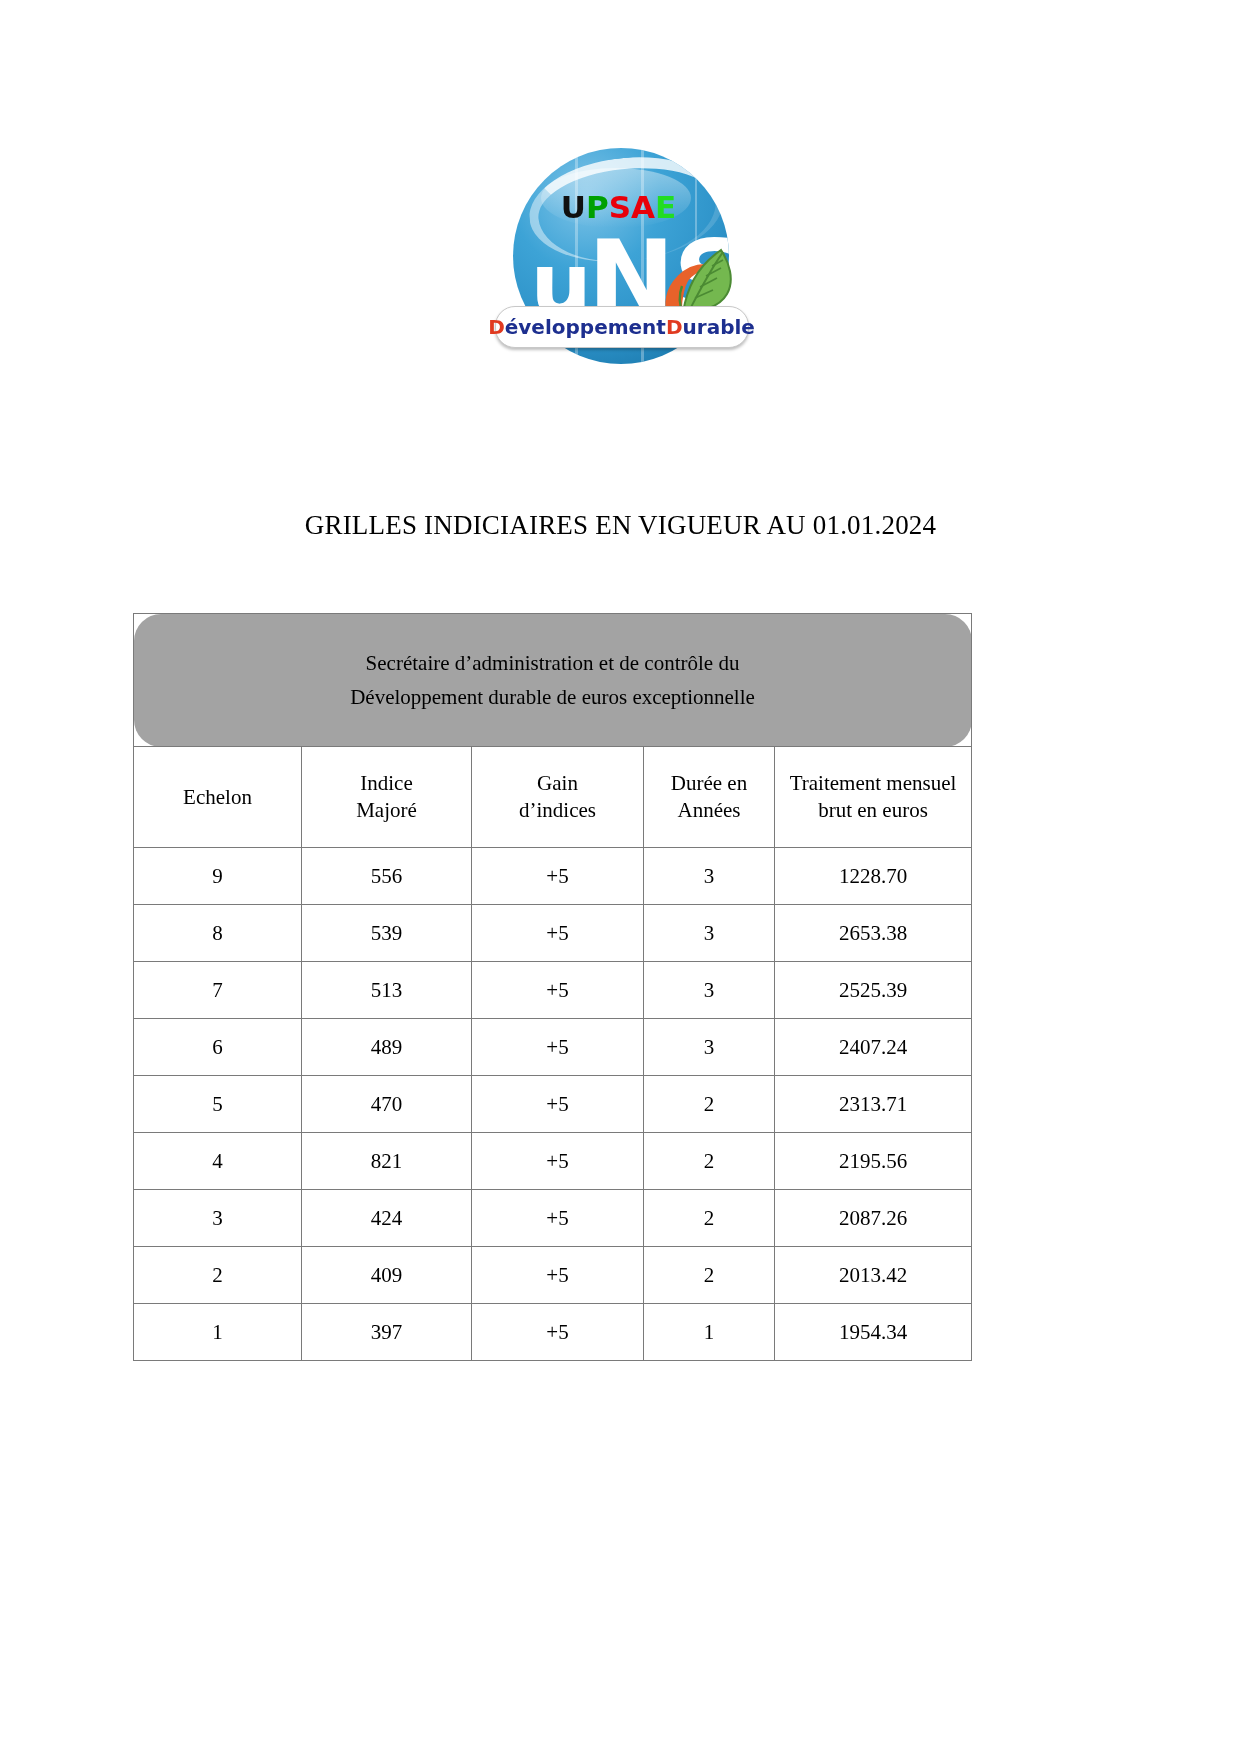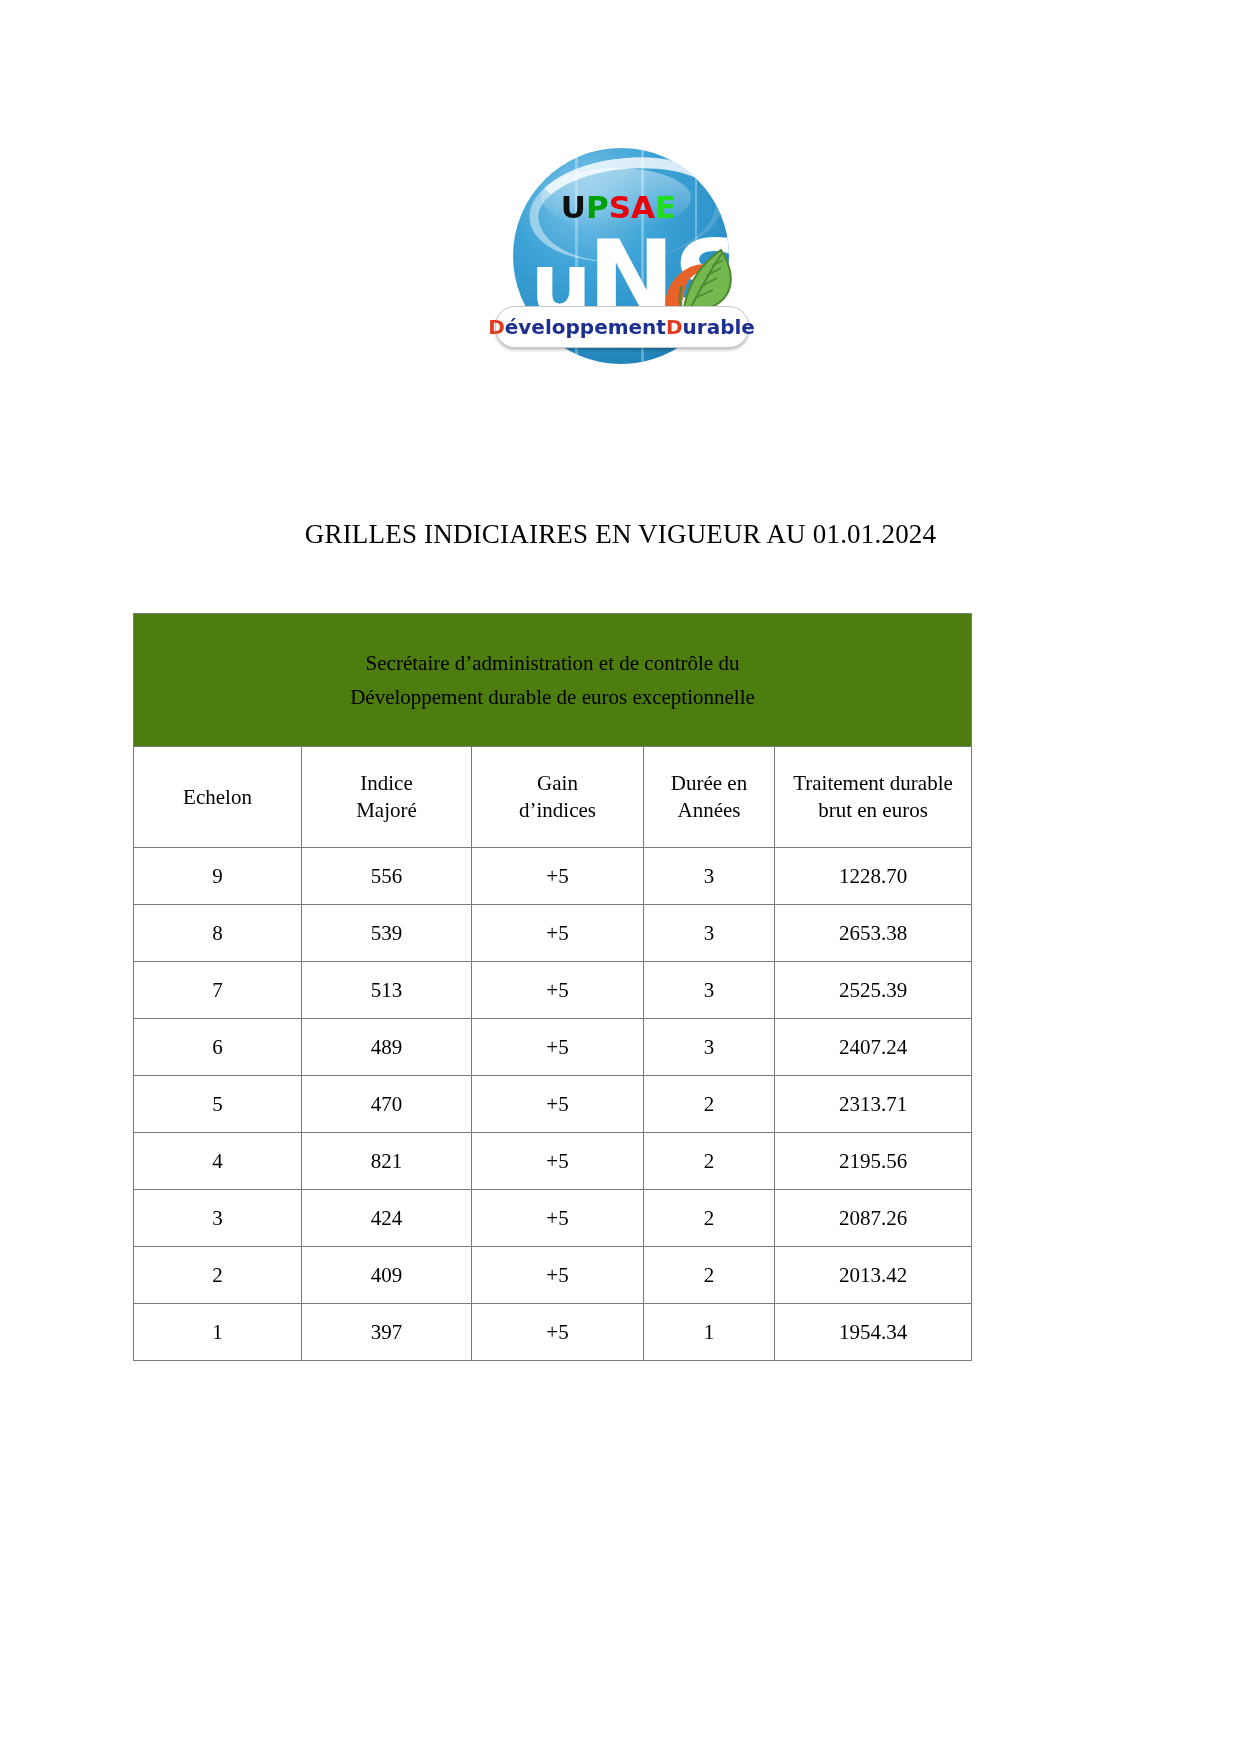--- a/index.html
+++ b/index.html
@@ -161,21 +161,20 @@
 
   
   .doc-title {
     position: absolute;
     left: 0; right: 0;
     top: 508px;
     text-align: center;
     font-size: 27px;
     line-height: 34px;
     letter-spacing: 0.2px;
-    margin-top: 9px;
   }
 
   
   .table-wrap {
     position: absolute;
     left: 133px;
     top: 613px;
     width: 838px;
   }
   table.grid {
@@ -184,25 +183,26 @@
     table-layout: fixed;
   }
   table.grid td, table.grid th {
     border: 1px solid #7a7a7a;
     font-weight: normal;
     text-align: center;
     vertical-align: middle;
     font-size: 21px;
   }
   .pink-head {
-    background: #4d7c0f;
+    background: #a3a3a3;
     height: 120px;
     font-size: 25px;
     line-height: 34px;
     padding: 6px 14px;
+    border-radius: 27px;
   }
   .pink-head .l {
     display: block;
   }
   .col-head {
     height: 92px;
     font-size: 21px;
     line-height: 27px;
     padding: 4px 4px;
   }
@@ -283,21 +283,21 @@
         </th>
         <th class="col-head">
           <span class="l">Gain</span>
           <span class="l">d’indices</span>
         </th>
         <th class="col-head">
           <span class="l">Durée en</span>
           <span class="l">Années</span>
         </th>
         <th class="col-head">
-          <span class="l">Traitement durable</span>
+          <span class="l">Traitement mensuel</span>
           <span class="l">brut en euros</span>
         </th>
       </tr>
     </thead>
     <tbody id="grid-body">
         <tr>
           <td class="cell">9</td>
           <td class="cell">556</td>
           <td class="cell">+5</td>
           <td class="cell">3</td>

